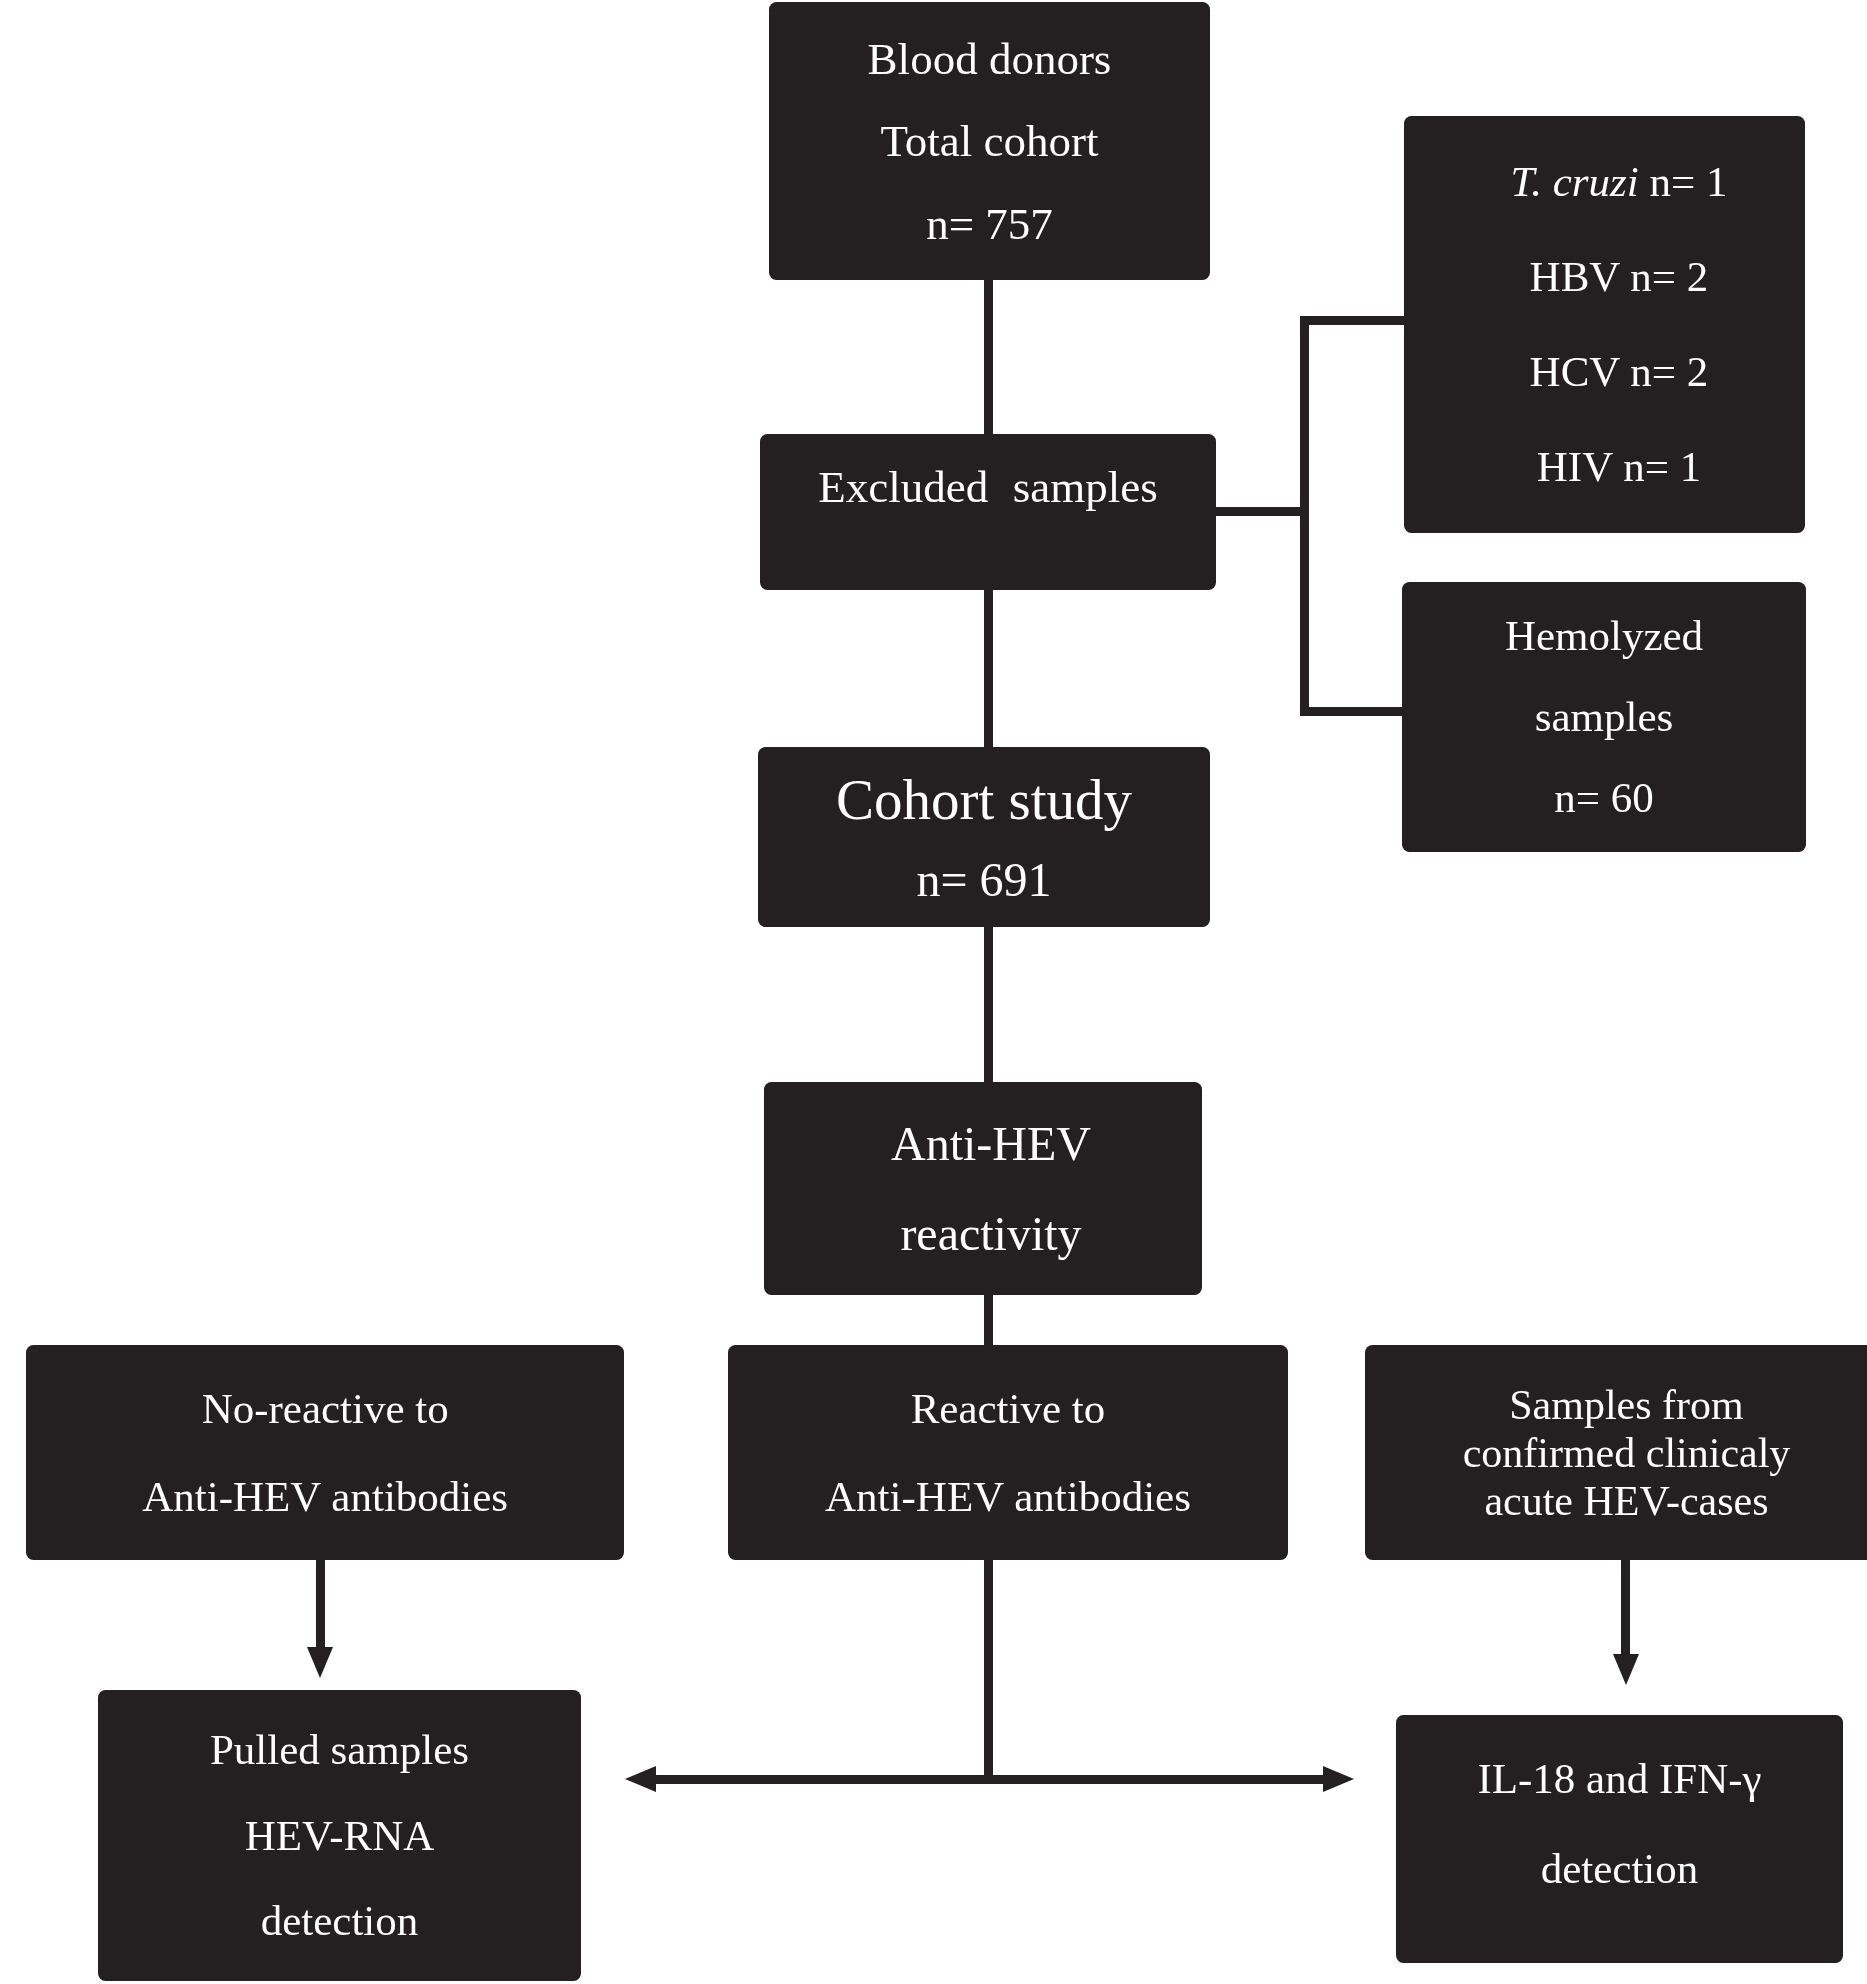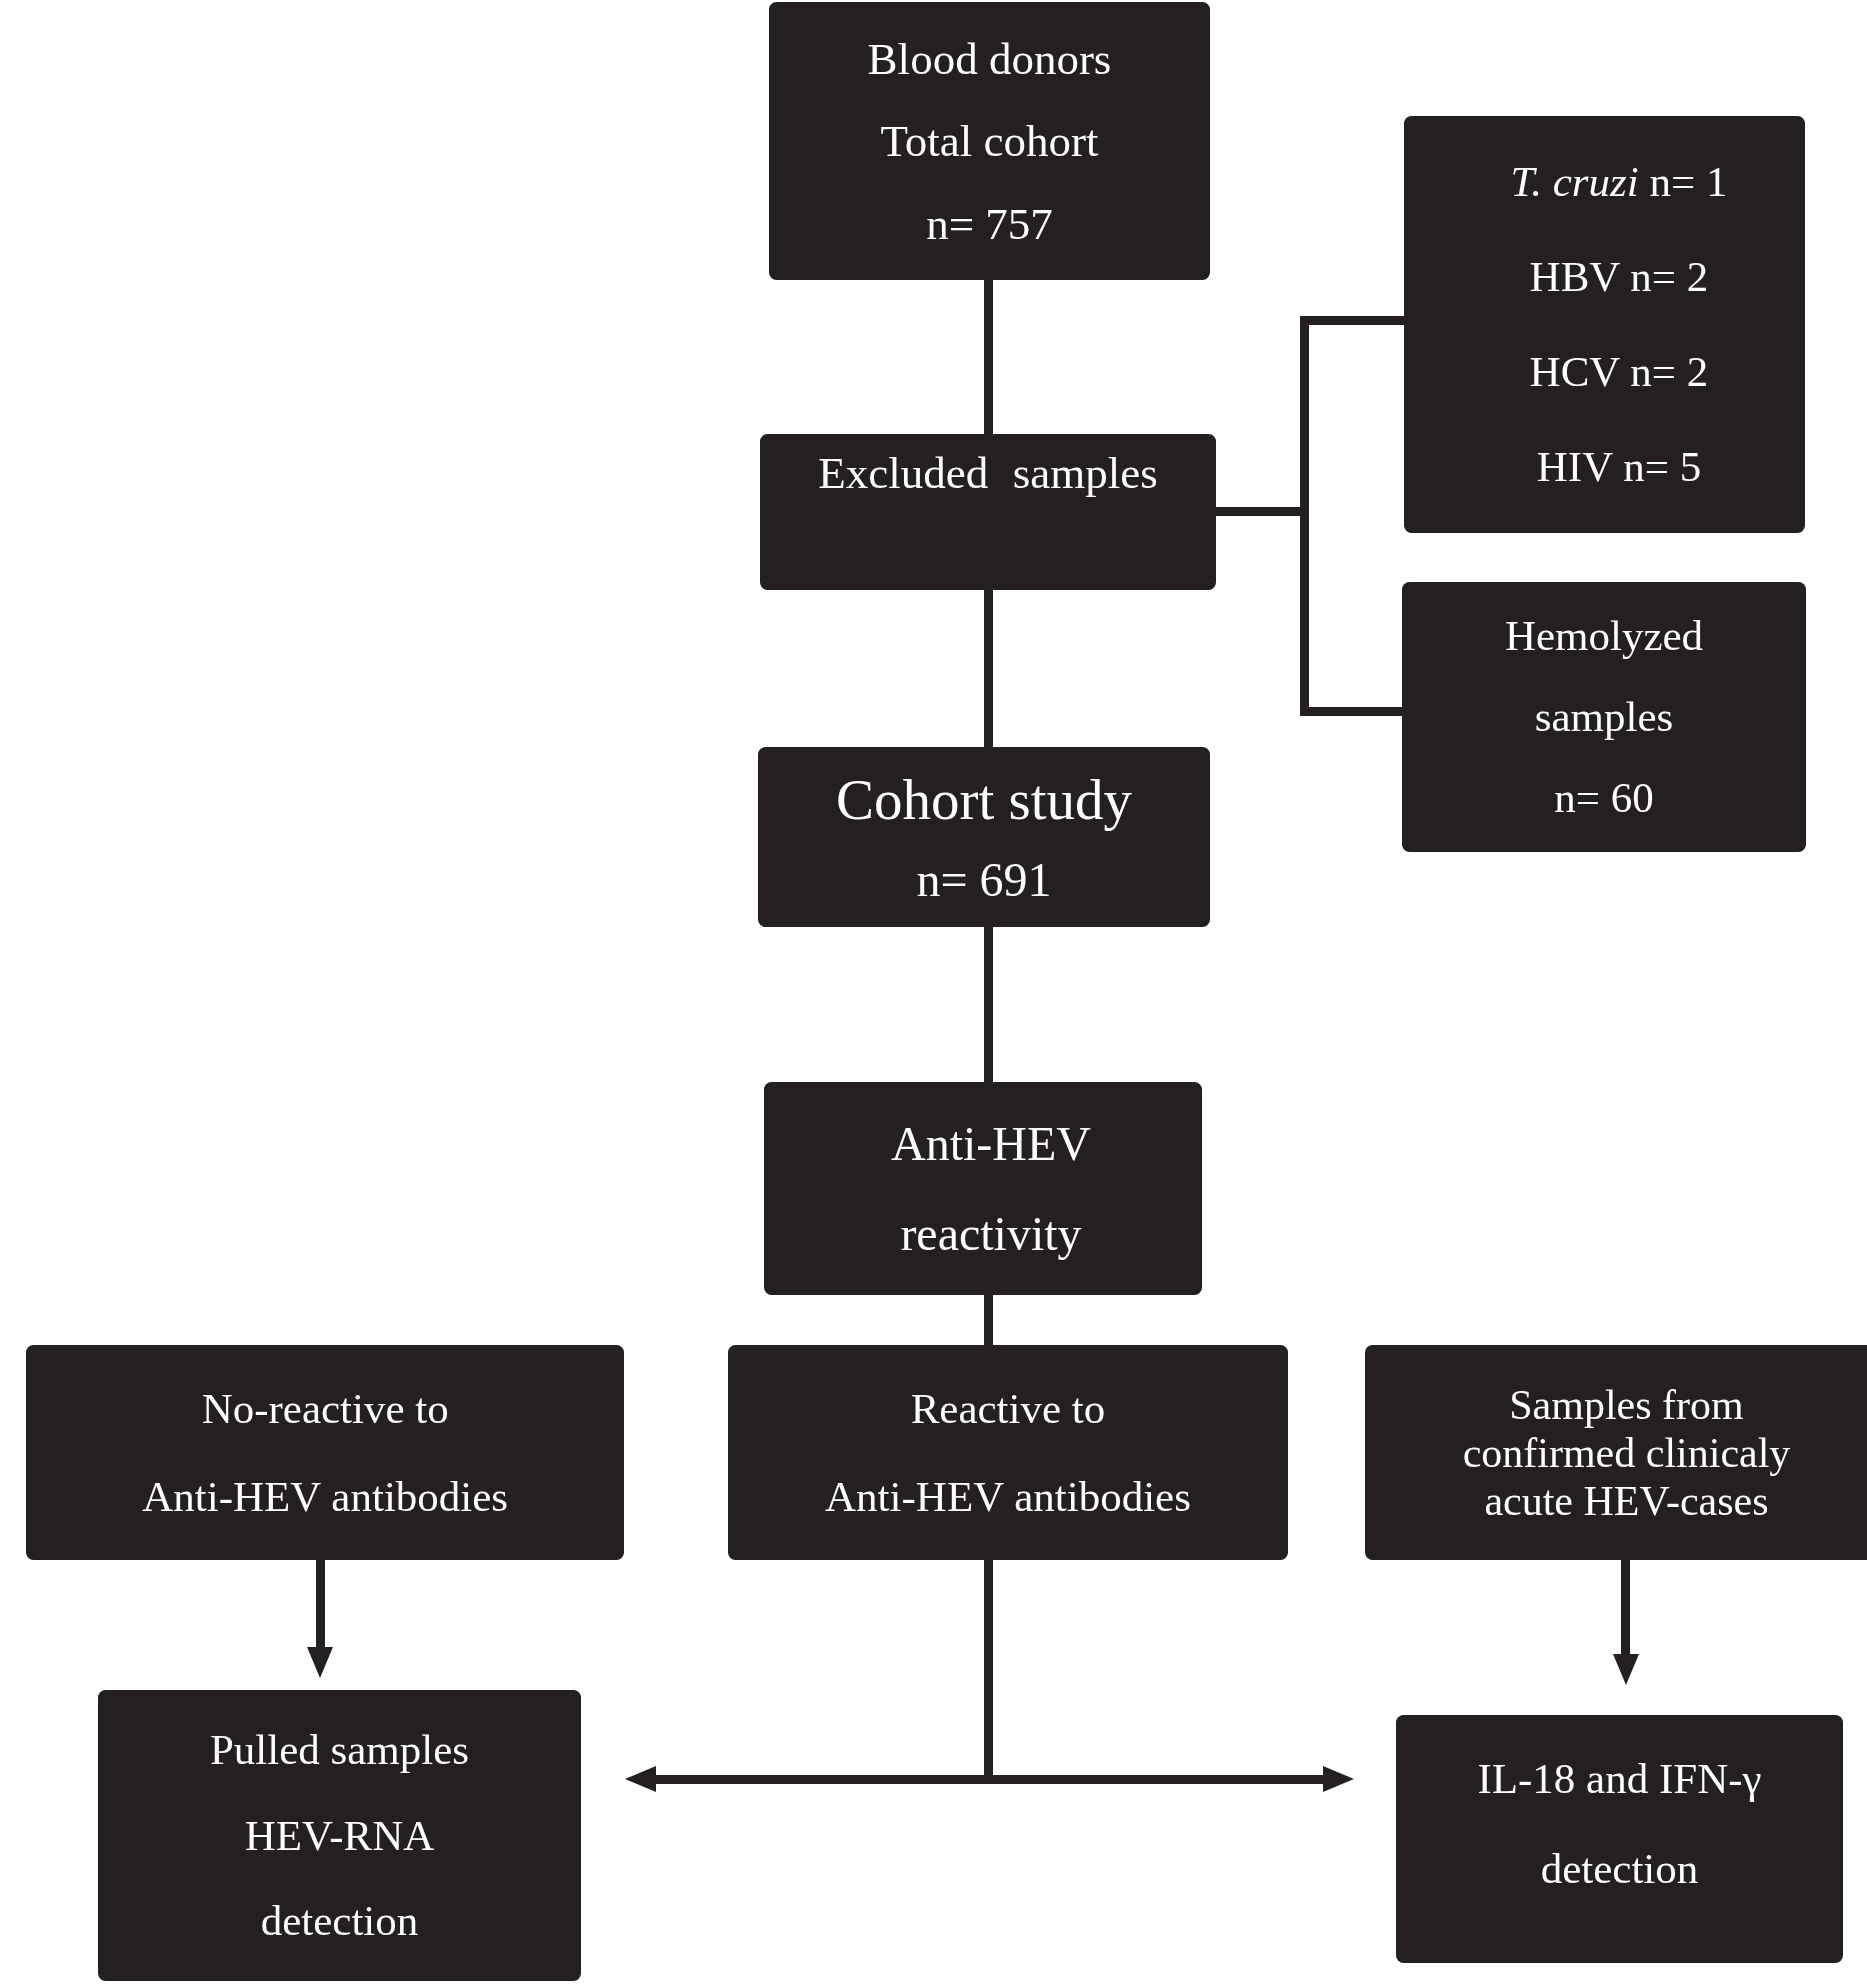--- a/index.html
+++ b/index.html
@@ -29,21 +29,21 @@
     align-items:center;
     text-align:center;
   }
   .box .line{white-space:nowrap;}
   .it{font-style:italic;}
 
   
   .b-blood    {left:745px; top:2.2px;    width:441px; height:278px; font-size:45px; line-height:52px;}
   .b-tcruzi   {left:1380px; top:116px;  width:401px; height:417px; font-size:43px; line-height:58px;padding-left:29px;}
   .b-excluded {left:736px;  top:434px;  width:456px; height:156px; font-size:45px; line-height:52px;
-               justify-content:flex-start; padding-top:13px; word-spacing:13.4px;}
+               justify-content:flex-start; padding-top:27px; word-spacing:13.4px;}
   .b-hemolyzed{left:1378px; top:582px;  width:404px; height:270px; font-size:43px; line-height:54px;}
   .b-cohort   {left:734px;  top:747px; width:452px; height:180px;}
   .b-cohort .line-big{font-size:57px; line-height:66px;}
   .b-cohort .line-sub{font-size:48px; line-height:55px;}
   .b-antihev  {left:740px;  top:1082px; width:438px; height:213px; font-size:48px; line-height:55px;padding-left:16px;}
   .b-noreact  {left:2.2px;    top:1345px; width:598px; height:215px; font-size:43px; line-height:51px;}
   .b-reactive {left:704px;  top:1345px; width:560px; height:215px; font-size:43px; line-height:51px;}
   .b-confirmed{left:1341px; top:1345px; width:523px; height:215px; font-size:42px; line-height:48px;justify-content:center;}
   .b-pulled   {left:74px;   top:1690px; width:483px; height:291px; font-size:43px; line-height:52px;}
   .b-il18     {left:1372px; top:1715px; width:447px; height:248px; font-size:43px; line-height:52px; padding-bottom:30px;}
@@ -98,21 +98,21 @@
   <div class="box b-blood">
     <div class="line">Blood donors</div>
     <div class="line">Total cohort</div>
     <div class="line">n= 757</div>
   </div>
 
   <div class="box b-tcruzi">
     <div class="line"><span class="it">T. cruzi</span><span> n= 1</span></div>
     <div class="line">HBV n= 2</div>
     <div class="line">HCV n= 2</div>
-    <div class="line">HIV n= 5</div>
+    <div class="line">HIV n= 1</div>
   </div>
 
   <div class="box b-excluded">
     <div class="line">Excluded samples</div>
   </div>
 
   <div class="box b-hemolyzed">
     <div class="line">Hemolyzed</div>
     <div class="line">samples</div>
     <div class="line">n= 60</div>

